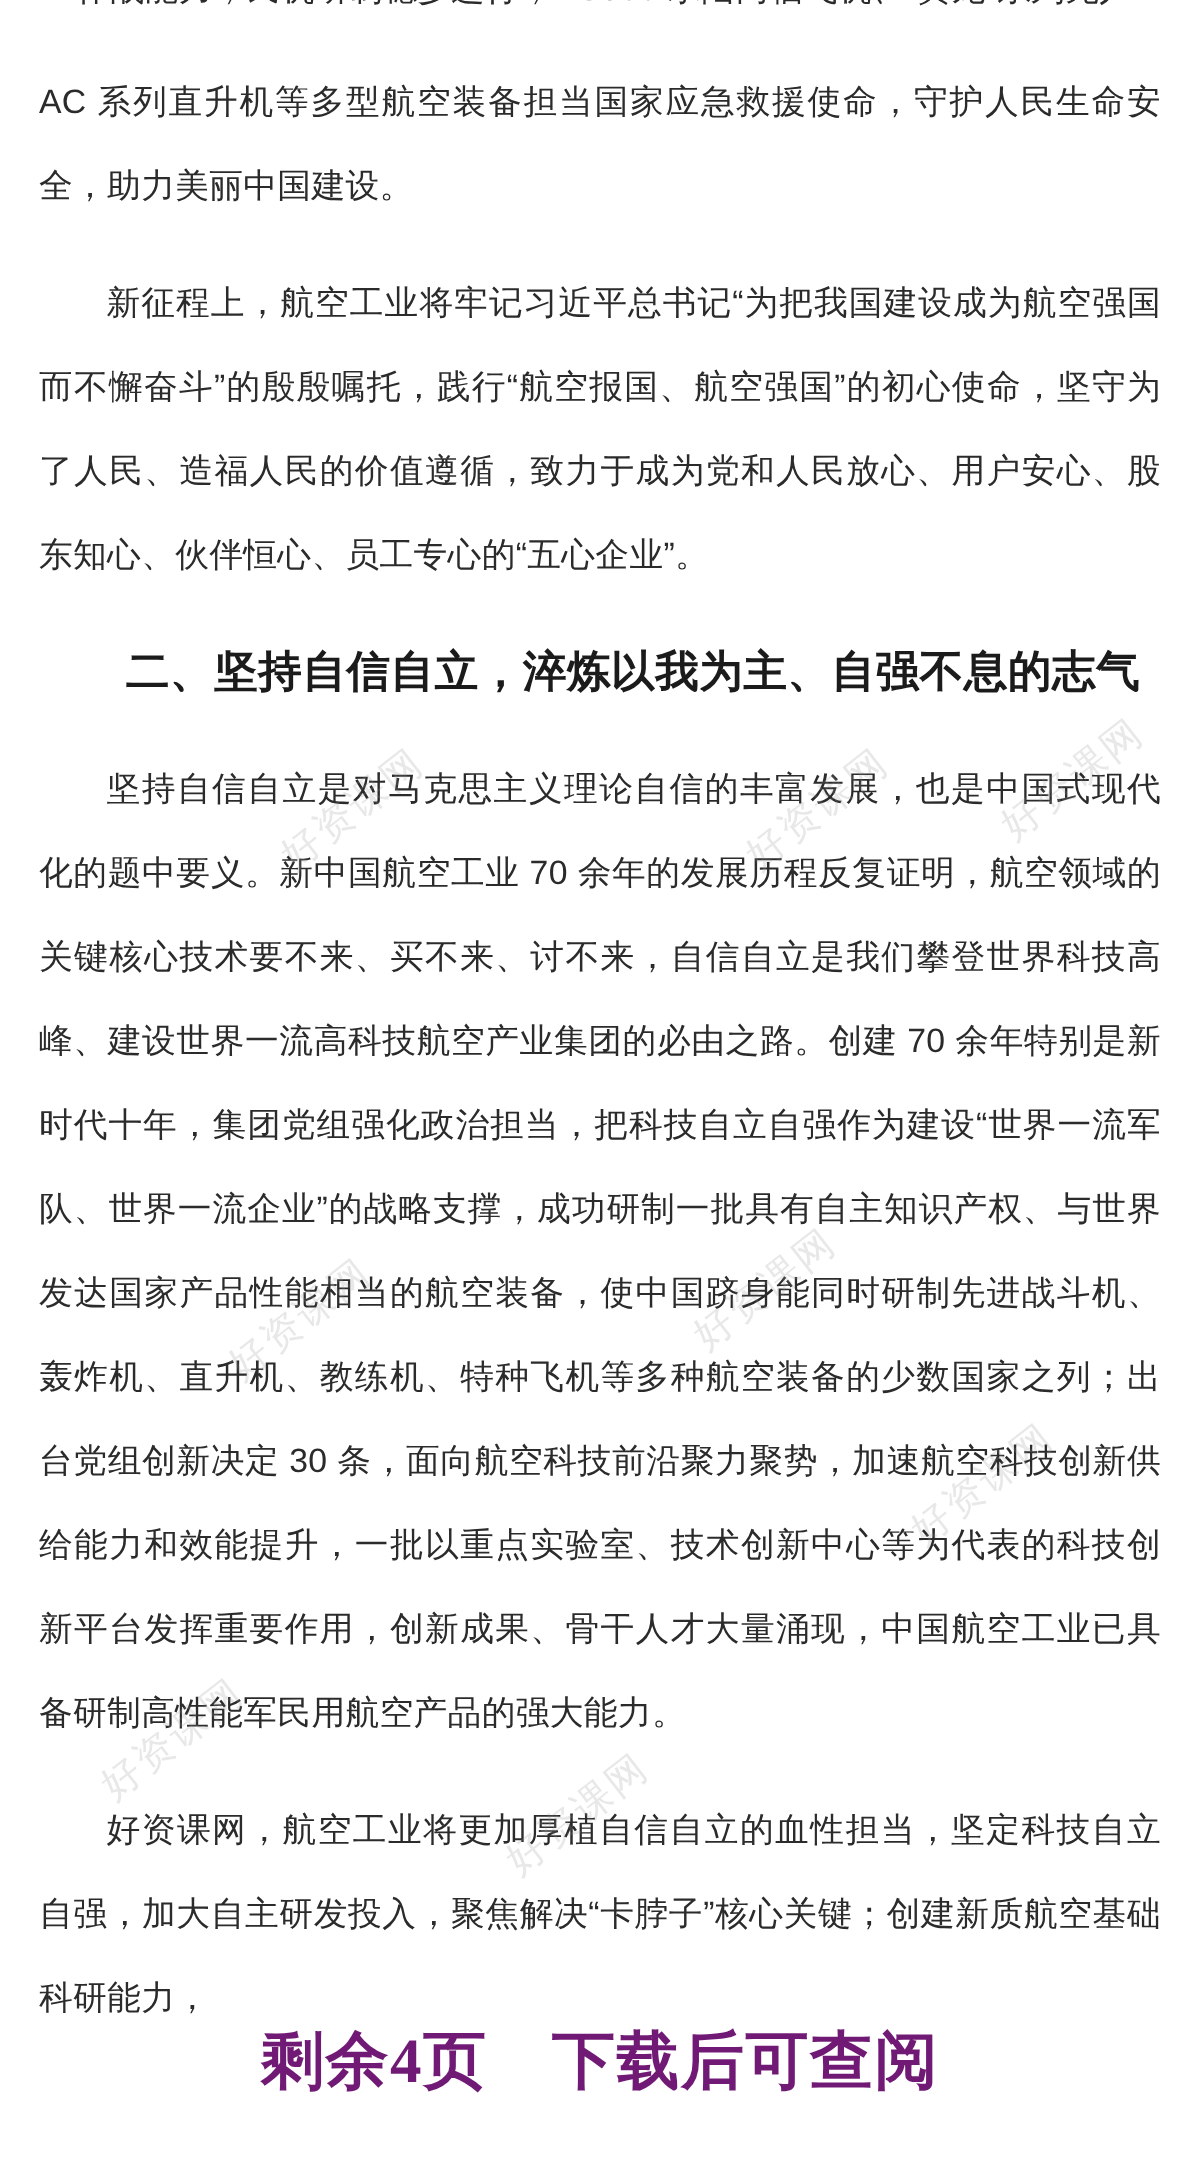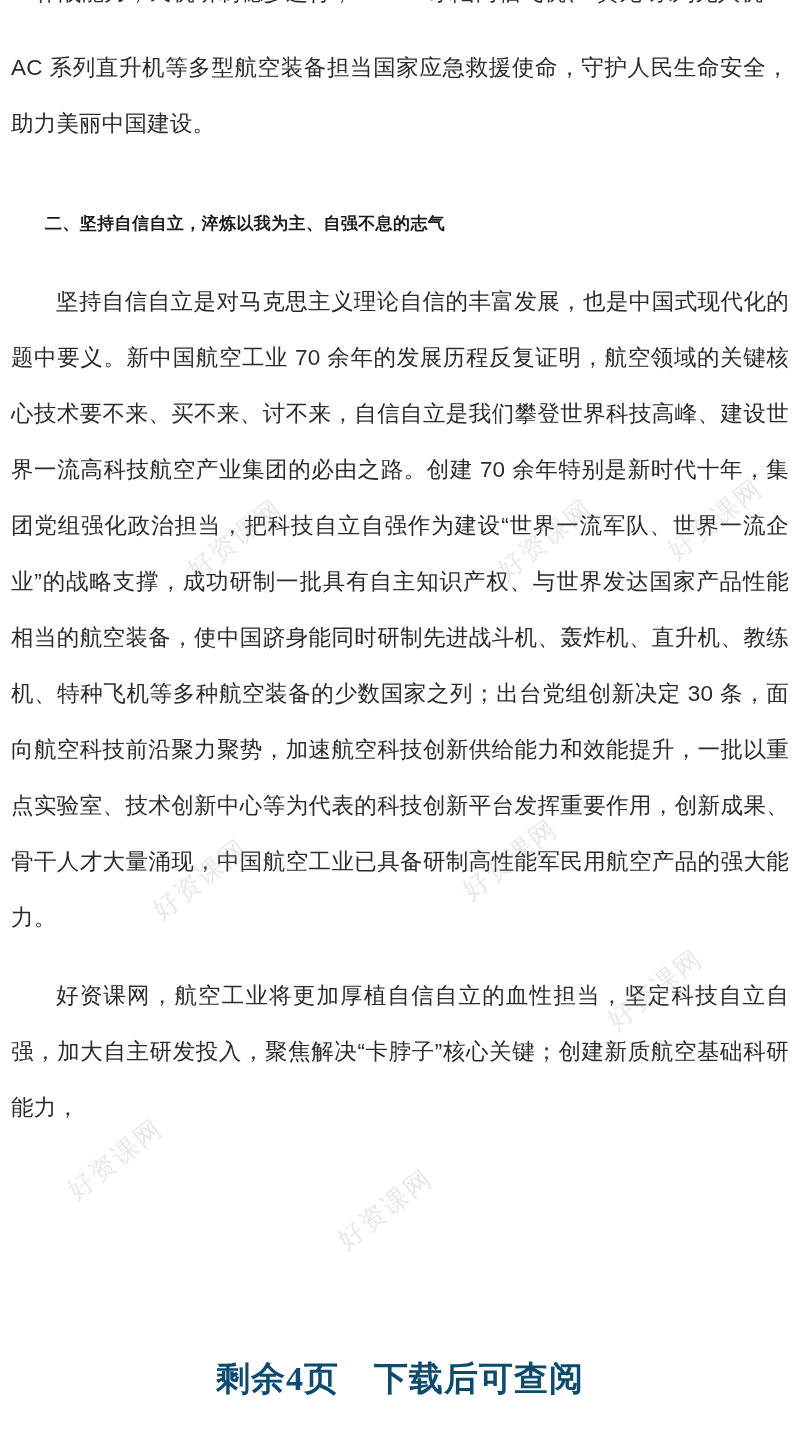--- a/index.html
+++ b/index.html
@@ -40,21 +40,21 @@
     user-select: none;
   }
 
   
   #page {
     position: relative;
     z-index: 1;
     width: 800px;
     height: 1450px;
     box-sizing: border-box;
-    padding: 0 11px;
+    padding: 0 26px;
   }
 
   .doc-body {
     position: relative;
     padding-top: 0;
   }
 
   
   .clipped-line {
     position: absolute;
@@ -77,21 +77,21 @@
     letter-spacing: 0.2px;
     text-align: justify;
     text-justify: inter-ideograph;
     color: #2b2b2b;
   }
   p.para.indent {
     text-indent: 2em;
   }
   p.heading {
     margin: 0;
-    font-size: 17px;
+    font-size: 29px;
     line-height: 56px;
     font-weight: bold;
     letter-spacing: 0.4px;
     color: #1b1b1b;
     text-indent: 2em;
   }
   .spacer-sm { height: 22px; }
   .spacer-md { height: 40px; }
 
   
@@ -100,22 +100,22 @@
     left: 0;
     right: 0;
     bottom: 48px;
     text-align: center;
     z-index: 3;
   }
   #paywall .pw-text {
     display: inline-block;
     font-family: "Liberation Serif", "DejaVu Serif", serif;
     font-weight: bold;
-    font-size: 34px;
-    color: #0c4a6e;
+    font-size: 42px;
+    color: #701a75;
     letter-spacing: 1px;
     white-space: pre;
   }
 </style>
 </head>
 <body>
 
 <div id="watermark-layer">
   <span class="watermark" style="left:180px; top:560px;">好资课网</span>
   <span class="watermark" style="left:490px; top:560px;">好资课网</span>
@@ -132,20 +132,21 @@
   <div class="doc-body">
 
     <div class="clipped-line">作战能力，民机研制稳步进行，AC600 水陆两栖飞机、“翼龙”系列无人机、</div>
 
     <div class="spacer-md"></div>
 
     <p class="para">AC 系列直升机等多型航空装备担当国家应急救援使命，守护人民生命安全，助力美丽中国建设。</p>
 
     <div class="spacer-sm"></div>
 
+    <p class="para indent">新征程上，航空工业将牢记习近平总书记“为把我国建设成为航空强国而不懈奋斗”的殷殷嘱托，践行“航空报国、航空强国”的初心使命，坚守为了人民、造福人民的价值遵循，致力于成为党和人民放心、用户安心、股东知心、伙伴恒心、员工专心的“五心企业”。</p>
 
     <div class="spacer-sm"></div>
 
     <p class="heading">二、坚持自信自立，淬炼以我为主、自强不息的志气</p>
 
     <div class="spacer-sm"></div>
 
     <p class="para indent">坚持自信自立是对马克思主义理论自信的丰富发展，也是中国式现代化的题中要义。新中国航空工业 70 余年的发展历程反复证明，航空领域的关键核心技术要不来、买不来、讨不来，自信自立是我们攀登世界科技高峰、建设世界一流高科技航空产业集团的必由之路。创建 70 余年特别是新时代十年，集团党组强化政治担当，把科技自立自强作为建设“世界一流军队、世界一流企业”的战略支撑，成功研制一批具有自主知识产权、与世界发达国家产品性能相当的航空装备，使中国跻身能同时研制先进战斗机、轰炸机、直升机、教练机、特种飞机等多种航空装备的少数国家之列；出台党组创新决定 30 条，面向航空科技前沿聚力聚势，加速航空科技创新供给能力和效能提升，一批以重点实验室、技术创新中心等为代表的科技创新平台发挥重要作用，创新成果、骨干人才大量涌现，中国航空工业已具备研制高性能军民用航空产品的强大能力。</p>
 
     <div class="spacer-sm"></div>

